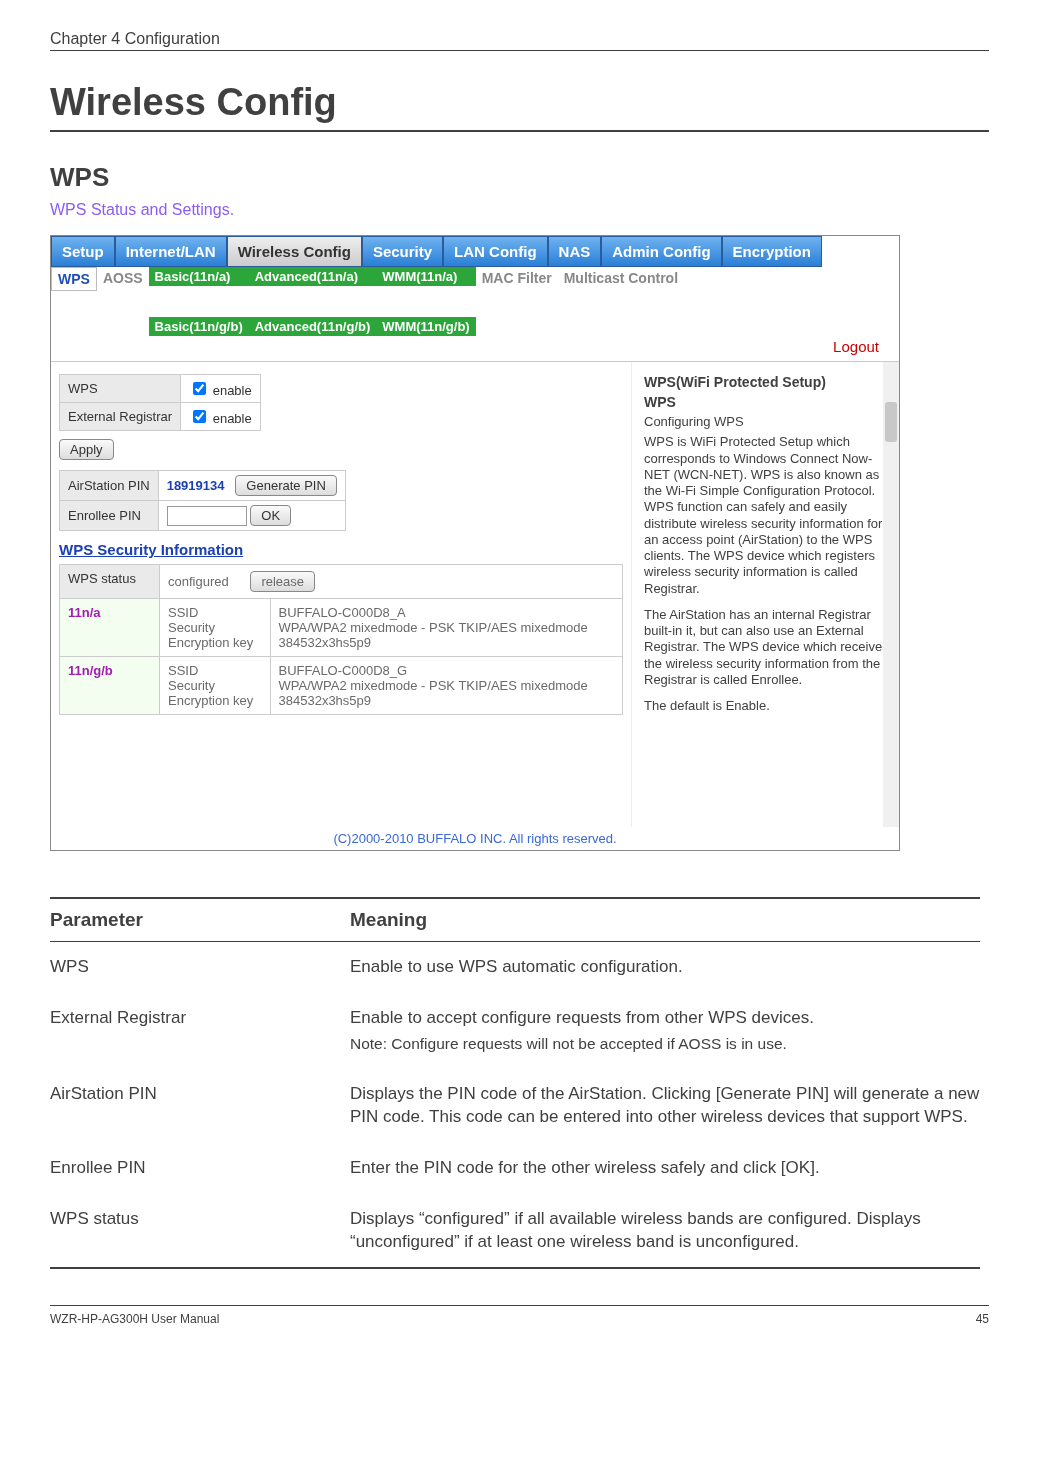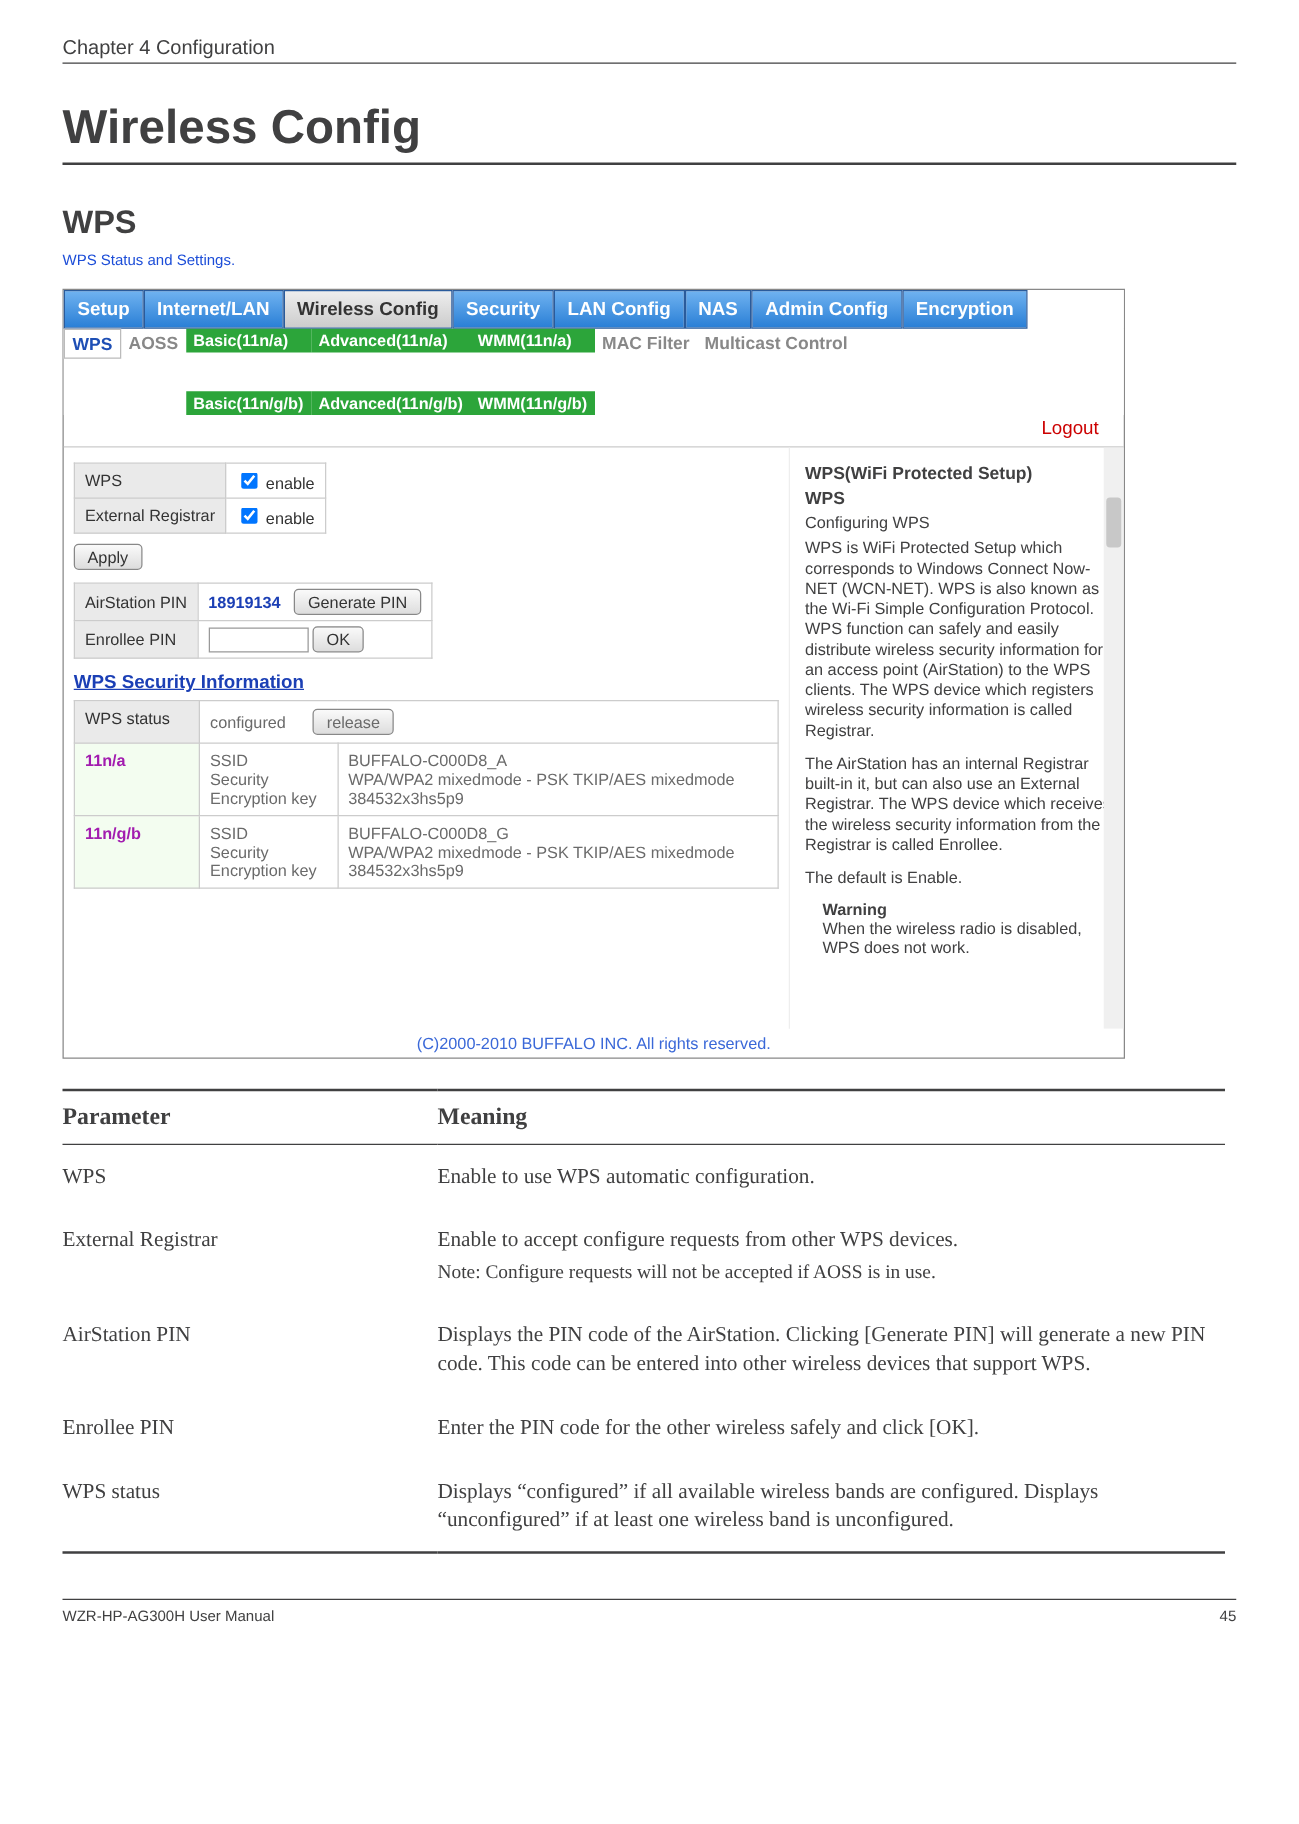--- a/index.html
+++ b/index.html
@@ -34,22 +34,22 @@
       border-top: 2px solid #404041;
       margin: 0 0 30px 0;
     }
     h2.section {
       font-size: 26px;
       font-weight: bold;
       color: #404041;
       margin: 10px 0 8px 0;
     }
     .subtext {
-      font-size: 12px;
-      color: #1d4ed8;
+      font-size: 16px;
+      color: #8b5cf6;
       margin-bottom: 16px;
     }
     .screenshot {
       border: 1px solid #888;
       width: 850px;
       background: #fff;
     }
     .topnav {
       display: flex;
       background: #fff;
@@ -200,24 +200,23 @@
     .rightpane h4 { margin: 4px 0; font-size: 14px; }
     .rightpane p { margin: 4px 0 10px 0; font-size: 13px; line-height: 1.25; }
     .footer-copyright {
       color: #3a68d8;
       font-size: 13px;
       text-align: center;
       padding: 4px 0;
     }
     .paramtable {
       width: 930px;
-      margin-top: 24px;
+      margin-top: 46px;
       border-collapse: collapse;
       font-size: 17px;
-      font-family: Liberation Serif, serif;
     }
     .paramtable th {
       text-align: left;
       font-weight: bold;
       font-size: 19px;
       border-top: 2px solid #404041;
       border-bottom: 1px solid #404041;
       padding: 10px 0;
     }
     .paramtable td {
@@ -373,24 +372,20 @@
       <div class="rightpane">
         <div class="scrollind">
             <div class="scrollthumb"></div>
           </div>
         <h4>WPS(WiFi Protected Setup)</h4>
         <h4>WPS</h4>
         <p style="margin-bottom:0;">Configuring WPS</p>
         <p>WPS is WiFi Protected Setup which corresponds to Windows Connect Now-NET (WCN-NET). WPS is also known as the Wi-Fi Simple Configuration Protocol. WPS function can safely and easily distribute wireless security information form an access point (AirStation) to the WPS clients. The WPS device which registers wireless security information is called Registrar.</p>
         <p>The AirStation has an internal Registrar built-in it, but can also use an External Registrar. The WPS device which receives the wireless security information from the Registrar is called Enrollee.</p>
         <p>The default is Enable.</p>
-        <div style="margin-left:14px;">
-          <b>Warning</b>
-          <div>When the wireless radio is disabled, WPS does not work.</div>
-        </div>
       </div>
     </div>
     <div class="footer-copyright">(C)2000-2010 BUFFALO INC. All rights reserved.</div>
   </div>
 
   <table class="paramtable">
     <tbody>
         <tr>
       <th>Parameter</th>
       <th>Meaning</th>

